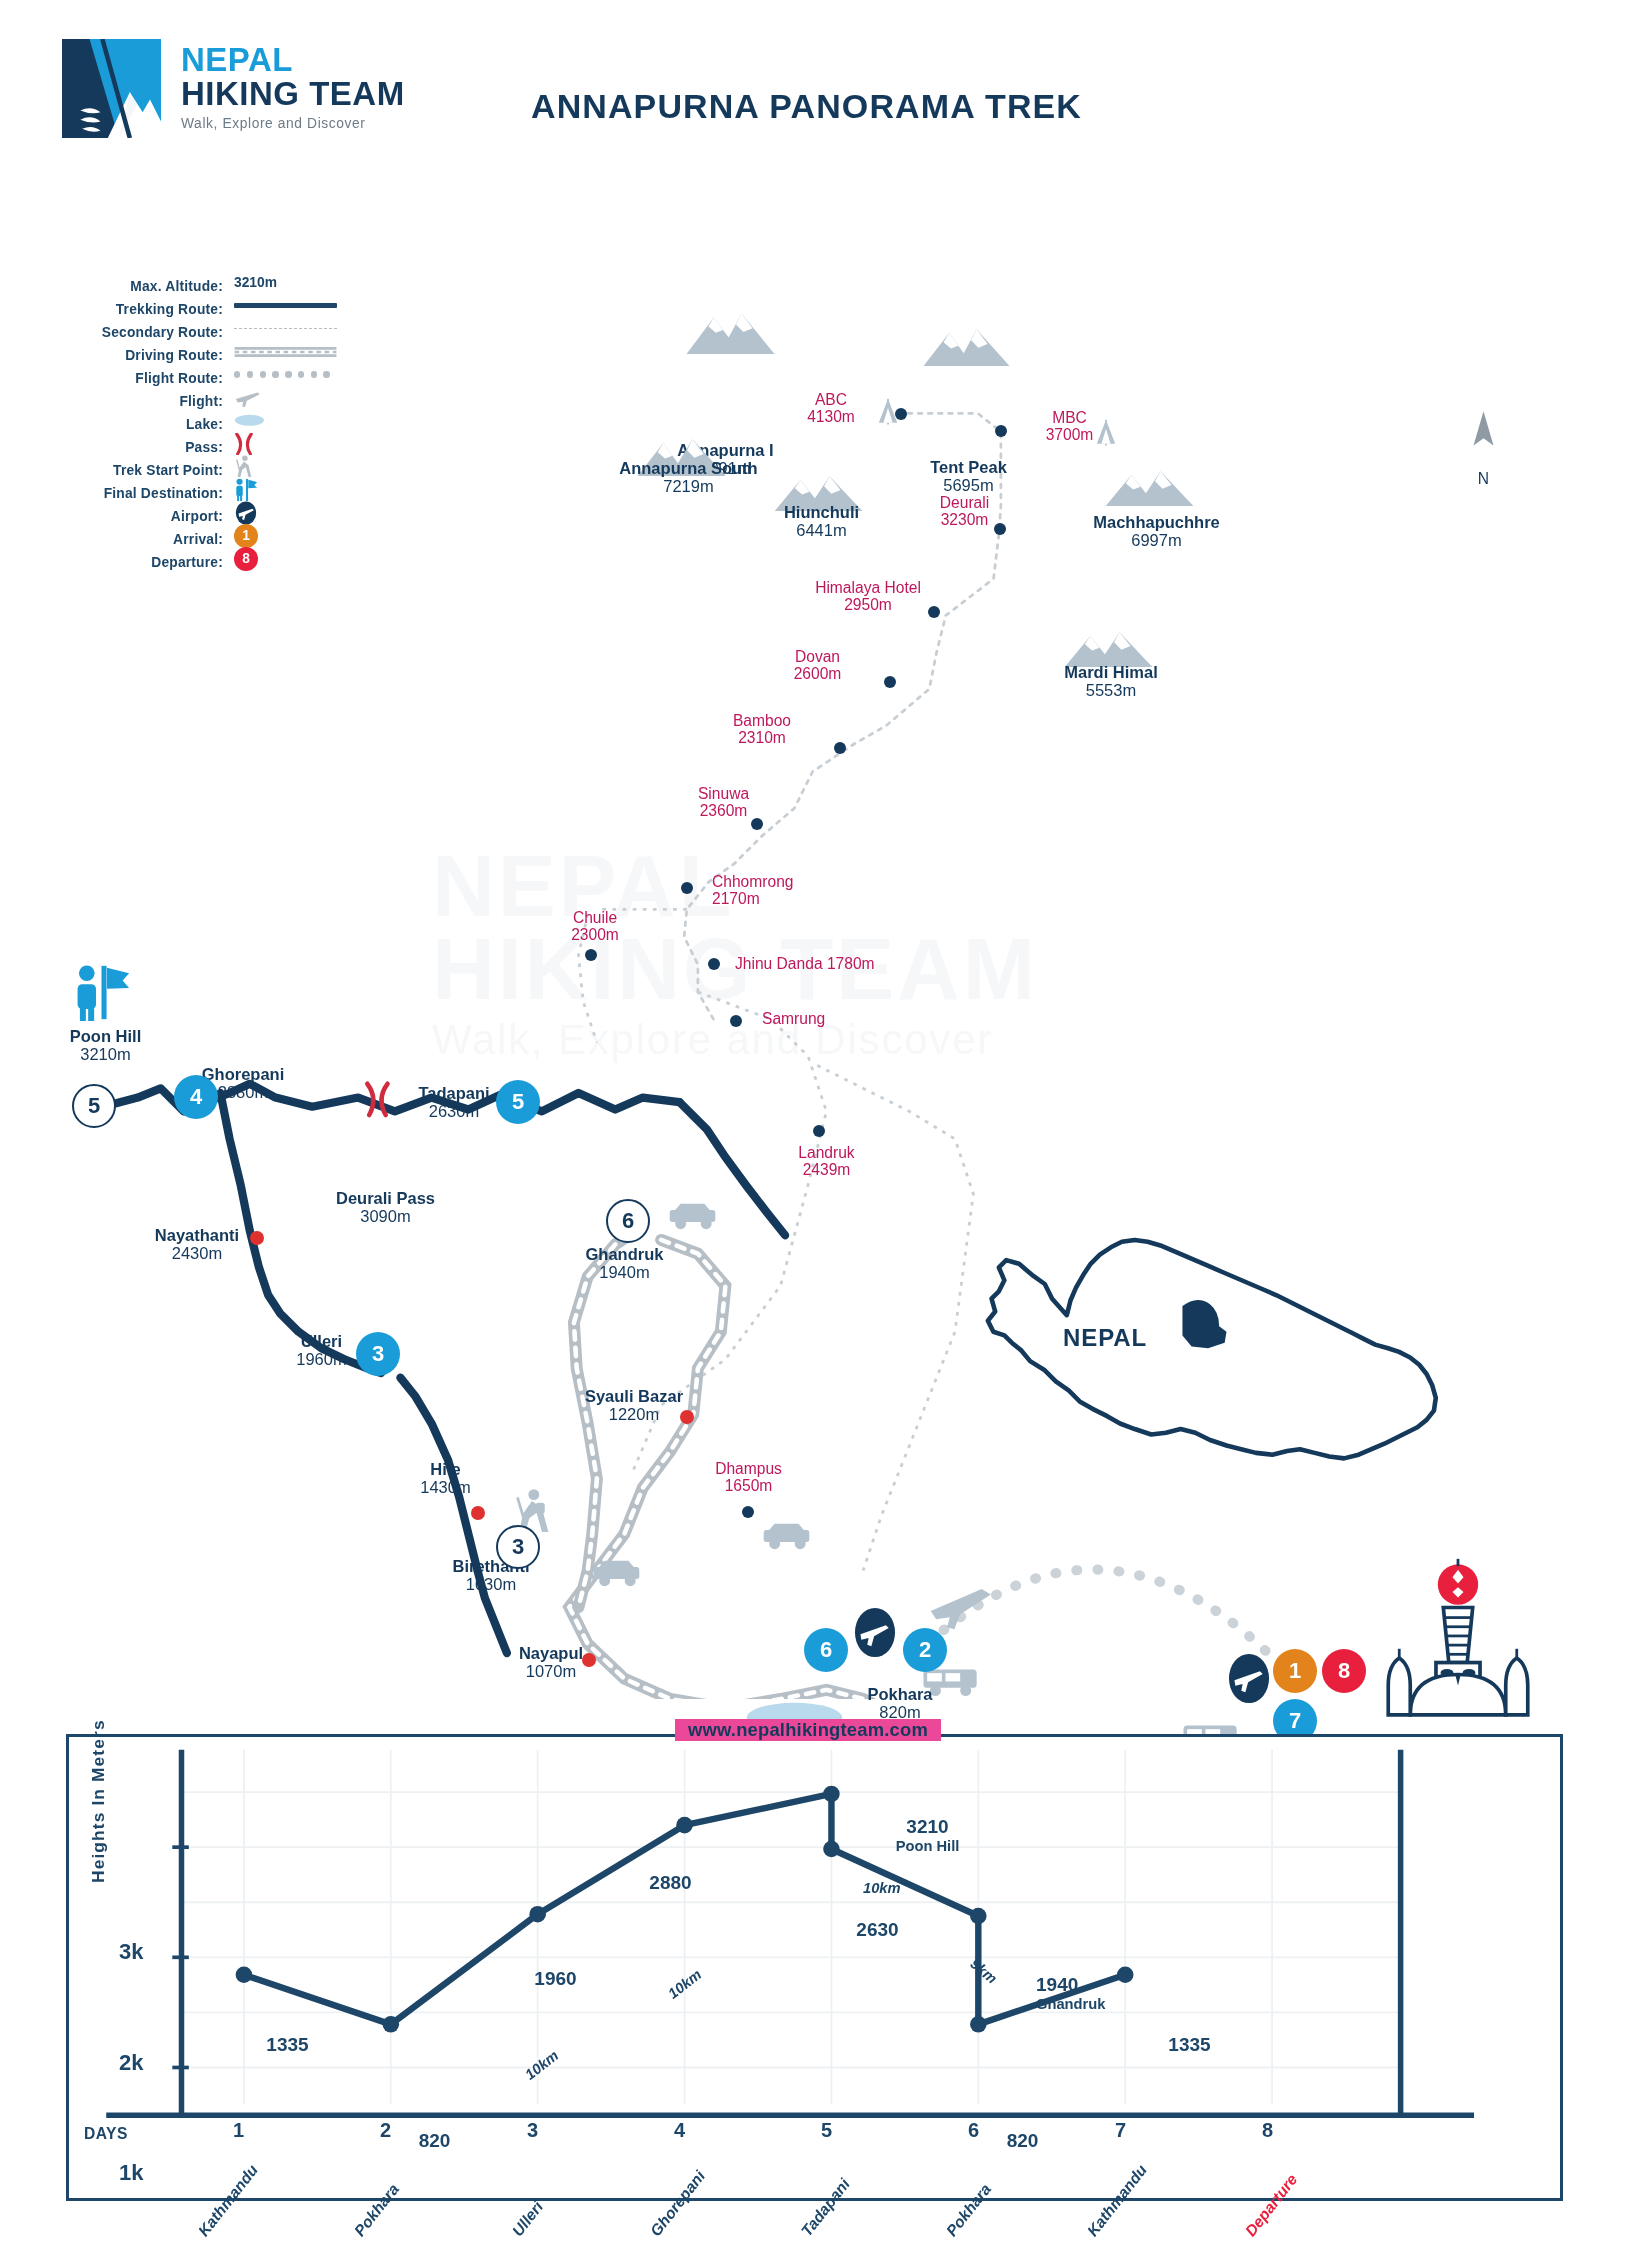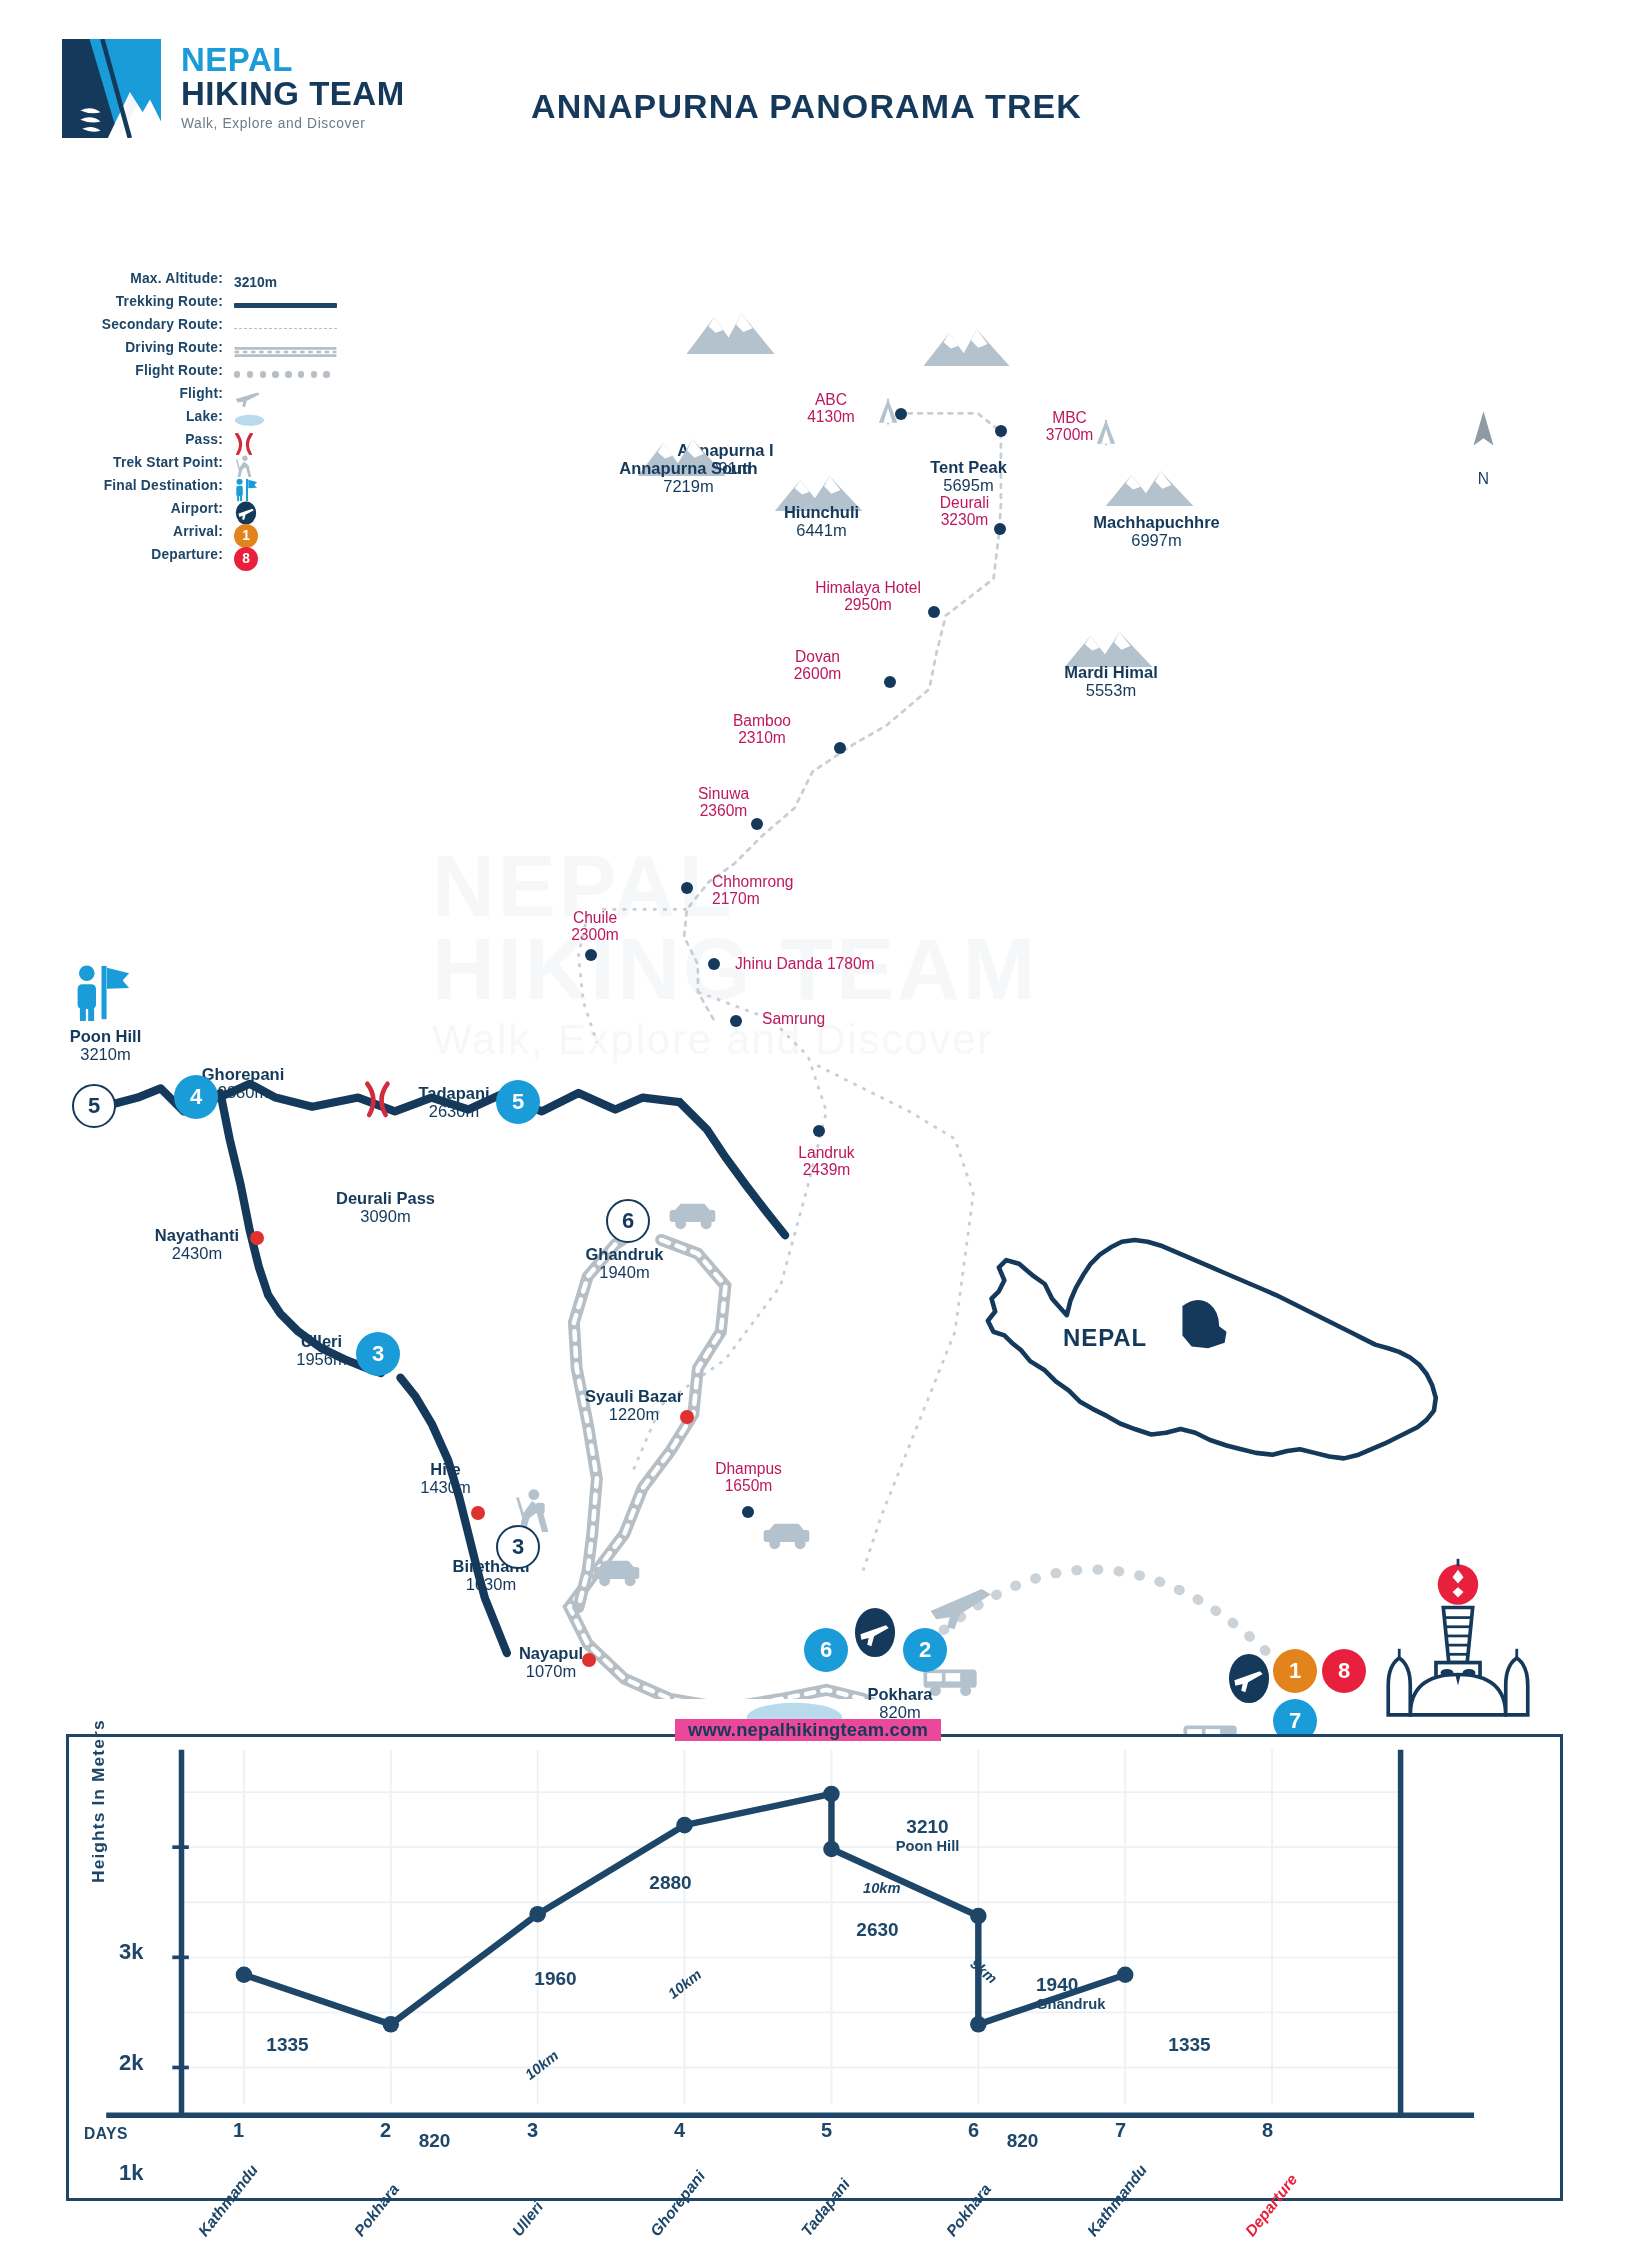--- a/index.html
+++ b/index.html
@@ -22,21 +22,21 @@
   .logo-tag   { font-size: 13.8px; color: #6d7b87; letter-spacing: 0.6px; margin-top: 3.7px; }
 
   #map-title {
     position: absolute; left: 531px; top: 87px;
     font-size: 34px; font-weight: bold; color: #15395b;
     letter-spacing: 1.1px;
   }
 
   
   #legend { position: absolute; left: 73px; top: 271px; width: 275px; }
-  .legend-row { display: flex; align-items: flex-start; height: 23px; }
+  .legend-row { display: flex; align-items: flex-end; height: 23px; }
   .legend-label {
     width: 161px; text-align: right; font-size: 13.8px; font-weight: bold;
     color: #1d4668; padding-right: 11px; letter-spacing: 0.2px;
   }
   .legend-sym { width: 108px; display: flex; align-items: center; height: 23px; }
   .sym-value { font-size: 13.8px; font-weight: bold; color: #1d4668; }
   .sym-solid { width: 103px; height: 4.6px; background: #1d4668; border-radius: 0.9px; }
   .sym-dashed { width: 103px; height: 0; border-top: 1.8px dashed #b6bec6; }
   .sym-dots { width: 103px; display:flex; gap: 6.4px; }
   .sym-dots i { width: 6.4px; height: 6.4px; border-radius: 50%; background: #b6bec6; display:block; }
@@ -505,21 +505,21 @@
     </div>
 
     <div class="mlabel lbl-dark" style="left:110px;top:1088px;width:174px">
       <span class="nm">Nayathanti</span>
       <span class="el">2430m</span>
     </div>
     <div class="dot-red" style="left:250px;top:1093px"></div>
 
     <div class="mlabel lbl-dark" style="left:262px;top:1194px;width:119px">
       <span class="nm">Ulleri</span>
-      <span class="el">1956m</span>
+      <span class="el">1960m</span>
     </div>
     <div class="badge cyan" style="left:356px;top:1194px">3</div>
 
     <div class="mlabel lbl-dark" style="left:542px;top:1107px;width:165px">
       <span class="nm">Ghandruk</span>
       <span class="el">1940m</span>
     </div>
     <div class="badge hollow" style="left:606px;top:1061px">6</div>
 
     <div class="mlabel lbl-dark" style="left:533px;top:1249px;width:202px">

